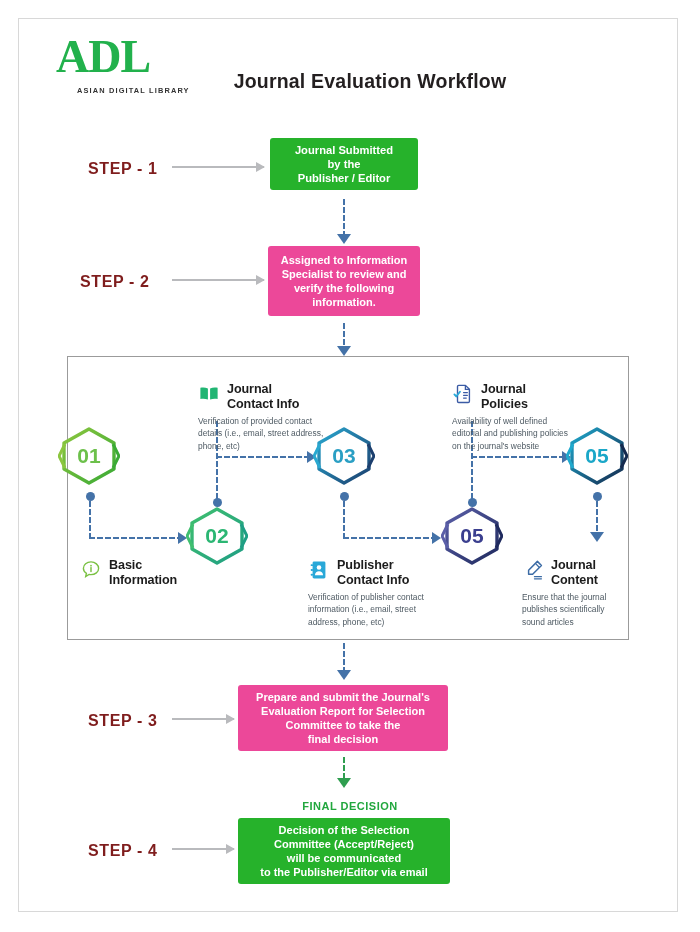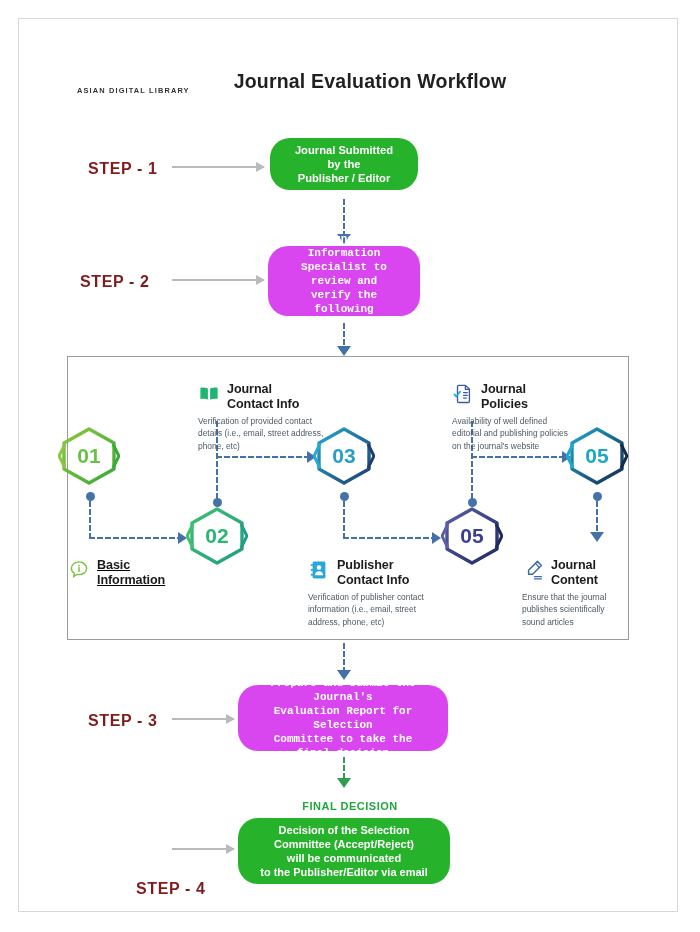--- a/index.html
+++ b/index.html
@@ -19,23 +19,23 @@
 
   #title{position:absolute;left:160px;top:70px;width:420px;text-align:center;font-size:19.5px;font-weight:700;color:#231f20;letter-spacing:.2px;}
 
   
   .steplabel{position:absolute;font-size:16px;font-weight:700;color:#7f1d1d;letter-spacing:.6px;white-space:nowrap;}
   .steparrow{position:absolute;height:10px;}
   .steparrow .ln{position:absolute;left:0;top:4px;height:1.6px;background:#b9babd;width:100%;}
   .steparrow .hd{position:absolute;right:-1px;top:0;width:0;height:0;border-left:9px solid #b9babd;border-top:5px solid transparent;border-bottom:5px solid transparent;}
 
   
-  .stepbox{position:absolute;border-radius:20px;color:#fff;display:flex;align-items:center;justify-content:center;text-align:center;font-weight:700;line-height:1.28;padding:4px 10px;box-sizing:border-box;}
+  .stepbox{position:absolute;border-radius:3px;color:#fff;display:flex;align-items:center;justify-content:center;text-align:center;font-weight:700;line-height:1.28;padding:4px 10px;box-sizing:border-box;}
   .stepbox.green{background:#26b22b;}
-  .stepbox.blue{background:#d946ef;font-family:Liberation Mono, monospace;}
+  .stepbox.blue{background:#ec4899;}
 
   
   .dotv{position:absolute;width:4px;background-image:radial-gradient(#4472a8 48%, transparent 52%);background-size:4px 8px;background-repeat:repeat-y;}
   .dotv.gr{background-image:radial-gradient(#2f9e4f 48%, transparent 52%);}
   .doth{position:absolute;height:4px;background-image:radial-gradient(#4472a8 48%, transparent 52%);background-size:8px 4px;background-repeat:repeat-x;}
   .arrdn{position:absolute;width:0;height:0;border-left:7px solid transparent;border-right:7px solid transparent;border-top:10px solid #4472a8;}
   .arrrt{position:absolute;width:0;height:0;border-top:6px solid transparent;border-bottom:6px solid transparent;border-left:9px solid #4472a8;}
   .node{position:absolute;width:9px;height:9px;border-radius:50%;background:#4472a8;}
 
   
@@ -56,20 +56,27 @@
 
   #finaldecision{position:absolute;width:100%;text-align:center;font-size:11px;font-weight:700;color:#22a73e;letter-spacing:.5px;}
 </style>
 </head>
 <body>
 
 <div id="page">
   <div id="frame"></div>
 
   <div id="logo">
+    <div class="mark">
+      <svg class="swoosh" viewBox="0 0 30 26">
+        <path d="M2 2 L26 24" stroke="#ffffff" stroke-width="0" fill="none"></path>
+        <path d="M1 24 C6 14 14 5 24 1 L24 4 C15 8 8 16 4 24 Z" fill="#ffffff"></path>
+      </svg>
+      <div class="adl">ADL</div>
+    </div>
     <div class="tag">ASIAN DIGITAL LIBRARY</div>
   </div>
 
   <div id="title">Journal Evaluation Workflow</div>
 
   <div class="steplabel" style="left:88px;top:160px;">STEP - 1</div>
   <div class="steparrow" style="left:172px;top:162px;width:92px;">
     <div class="ln"></div>
       <div class="hd"></div>
   </div>
@@ -191,21 +198,21 @@
             <stop offset="1" stop-color="#152a4e"></stop>
       </linearGradient>
         </defs>
       <polygon points="31,3 56,17 56,43 31,57 6,43 6,17" fill="none" stroke="url(#g05)" stroke-width="3.4" stroke-linejoin="round"></polygon>
       <polyline points="7,18 1,30 7,42" fill="none" stroke="#1fa9cd" stroke-width="3" stroke-linejoin="round"></polyline>
       <polyline points="55,18 61,30 55,42" fill="none" stroke="#152a4e" stroke-width="3" stroke-linejoin="round"></polyline>
     </svg>
     <div class="num" style="color:#1ba7c8;">05</div>
   </div>
 
-  <div class="item" style="left:68px;top:558px;width:160px;text-decoration:underline;">
+  <div class="item" style="left:80px;top:558px;width:160px;">
     <div class="hd">
       <svg class="ico" viewBox="0 0 24 24">
         <path d="M12 3.2c-4.6 0-8.3 3-8.3 6.8 0 2.2 1.3 4.2 3.3 5.5l-.8 3.6 3.7-2.2c.7.1 1.4.2 2.1.2 4.6 0 8.3-3 8.3-6.8S16.6 3.2 12 3.2z" fill="none" stroke="#7ac143" stroke-width="1.5"></path>
         <circle cx="12" cy="7.3" r=".95" fill="#7ac143"></circle>
         <path d="M12 9.4v4.3" stroke="#7ac143" stroke-width="1.6" stroke-linecap="round"></path>
       </svg>
       <div class="ttl" style="white-space:pre-line;">Basic
 Information</div>
     </div>
   </div>
@@ -285,21 +292,21 @@
     <span style="white-space:pre-line;">Prepare and submit the Journal's
 Evaluation Report for Selection
 Committee to take the
 final decision</span>
   </div>
   <div class="dotv gr" style="left:342px;top:756px;height:24px;"></div>
   <div class="arrdn" style="left:337px;top:778px;border-top-color:#2f9e4f;"></div>
 
   <div id="finaldecision" style="left:0;top:800px;">FINAL DECISION</div>
 
-  <div class="steplabel" style="left:88px;top:880px;margin-left:48px;">STEP - 4</div>
+  <div class="steplabel" style="left:88px;top:842px;">STEP - 4</div>
   <div class="steparrow" style="left:172px;top:844px;width:62px;">
     <div class="ln"></div>
       <div class="hd"></div>
   </div>
   <div class="stepbox green" style="left:238px;top:818px;width:212px;height:66px;font-size:11px;">
     <span style="white-space:pre-line;">Decision of the Selection
 Committee (Accept/Reject)
 will be communicated
 to the Publisher/Editor via email</span>
   </div>

